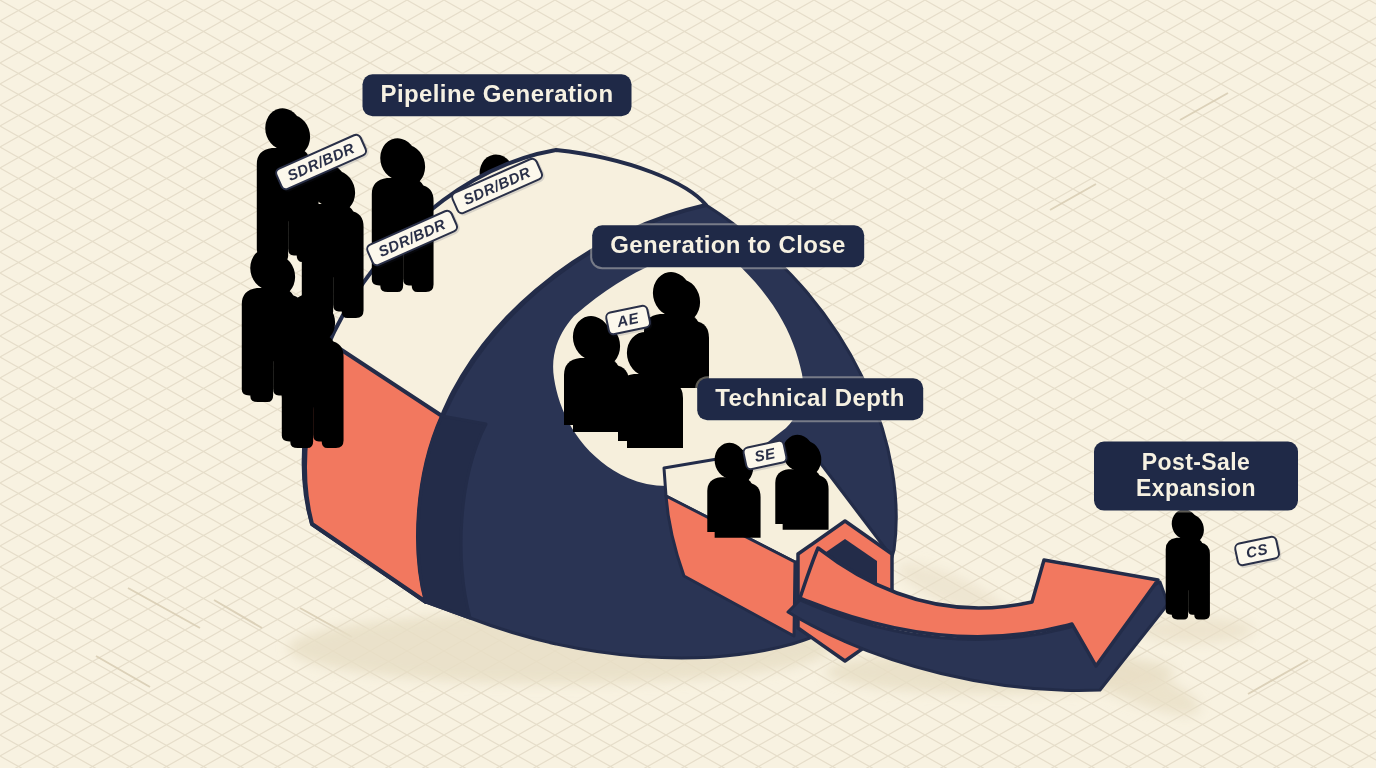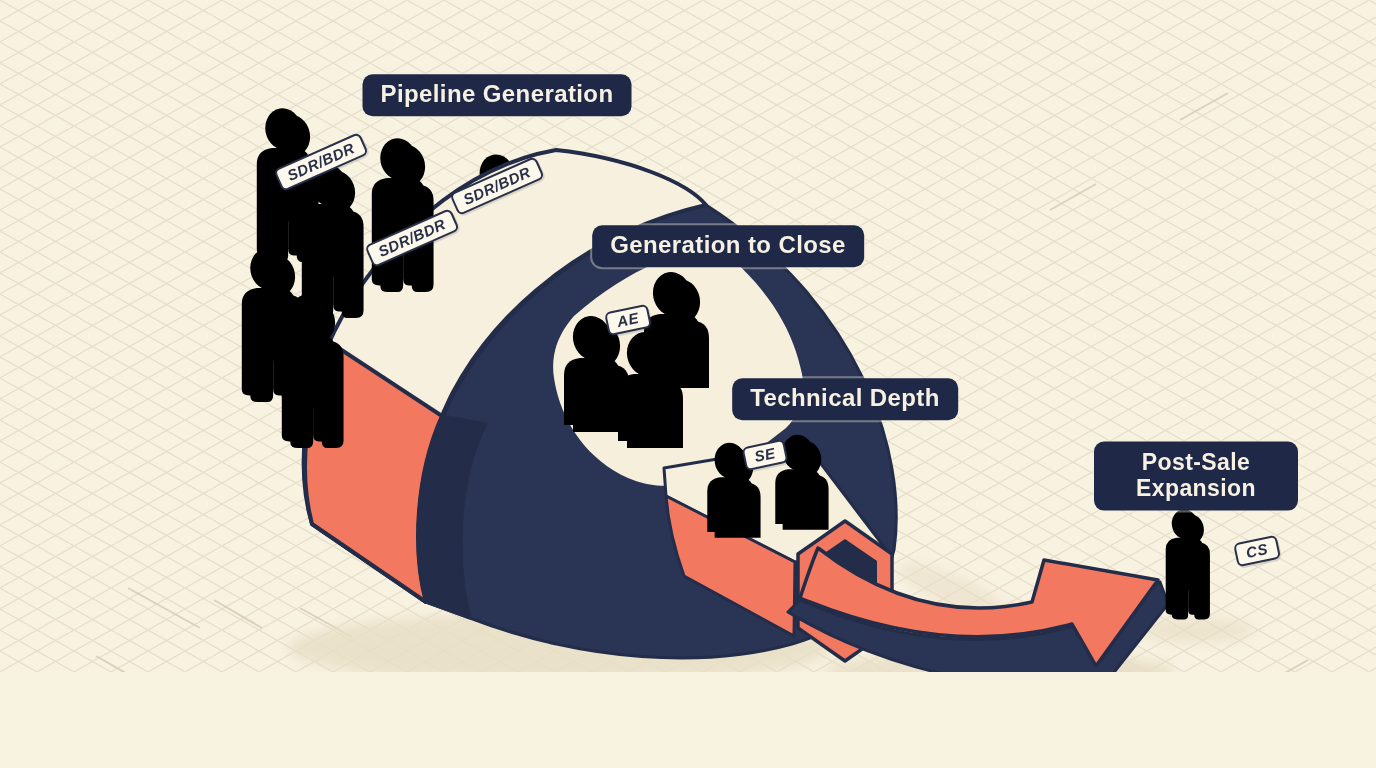--- a/index.html
+++ b/index.html
@@ -1,16 +1,16 @@
 <!DOCTYPE html>
 <html><head>
 <meta charset="utf-8">
 <style>
   html,body{margin:0;padding:0;background:#F8F2E1;font-family:"Liberation Sans",sans-serif;}
-  .stage{position:relative;width:1376px;height:672px;overflow:hidden;background:#F8F2E1;}
+  .stage{position:relative;width:1376px;height:768px;overflow:hidden;background:#F8F2E1;}
   .stage svg.base{position:absolute;left:0;top:0;}
   
   .label{
     position:absolute;
     transform:translate(-50%,-50%);
     background:#1F2947;
     color:#F6F1E2;
     font-weight:bold;
     font-size:24px;
     letter-spacing:.4px;
@@ -178,21 +178,21 @@
 
     <g>
       <g class="navy-person">
         <use href="#pf" transform="translate(1163,512) scale(0.68)"></use>
       </g>
     </g>
   </svg>
 
   <div class="label" style="left:497px;top:95px;">Pipeline Generation</div>
   <div class="label" style="left:728px;top:246px;">Generation to Close</div>
-  <div class="label" style="left:845px;top:399px;">Technical Depth</div>
+  <div class="label" style="left:810px;top:399px;">Technical Depth</div>
   <div class="label two-line" style="left:1196px;top:476px;text-align:center;">Post-Sale Expansion</div>
 
   <div class="tag" style="left:321px;top:162px;">SDR/BDR</div>
   <div class="tag" style="left:412px;top:238px;">SDR/BDR</div>
   <div class="tag" style="left:497px;top:186px;">SDR/BDR</div>
   <div class="tag small" style="left:628px;top:320px;">AE</div>
   <div class="tag small" style="left:765px;top:455px;">SE</div>
   <div class="tag small" style="left:1257px;top:551px;">CS</div>
 
 </div>

